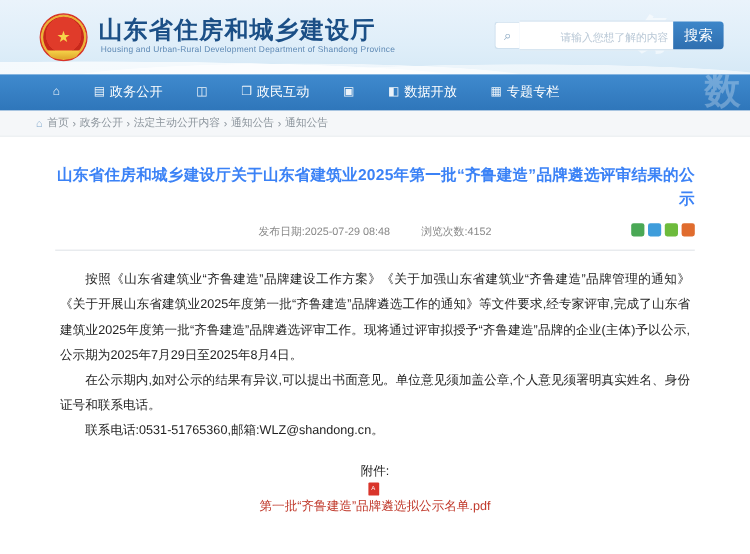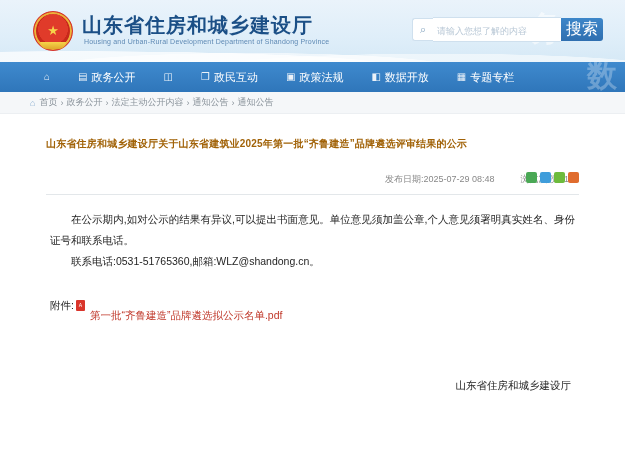--- a/index.html
+++ b/index.html
@@ -64,28 +64,29 @@
     background: #fff;
     border: 1px solid #cfe0ee; border-right: none;
     border-radius: 3px 0 0 3px;
     display:flex; align-items:center; justify-content:center;
     color:#8aa8c2; font-size:11px;
   }
   .search-input {
     width: 128px; height: 25px;
     border: 1px solid #cfe0ee; border-left:none; border-right:none;
     background: #fff;
-    font-size: 12px; color:#333; padding: 0 4px;
+    font-size: 15px; color:#333; padding: 0 4px;
     outline: none;
+    text-align: right;
   }
   .search-input::placeholder { color:#b9c8d6; font-size:9px; }
   .search-btn {
     width: 42px; height: 23px;
     background: linear-gradient(180deg,#3d86c9,#2f6fb0);
-    color:#fff; font-size:16px; border:none;
+    color:#fff; font-size:12px; border:none;
     border-radius: 0 3px 3px 0;
     cursor:pointer;
   }
   .header-watermark{
     position:absolute; right:60px; top:6px;
     font-size:34px; color:rgba(255,255,255,.55);
     font-family:"DejaVu Serif", serif; font-weight:700;
     letter-spacing:2px; pointer-events:none;
   }
 
@@ -121,27 +122,27 @@
     padding-left: 30px;
     font-size: 9px; color:#8b949c;
   }
   .crumb-home { color:#7fa7cc; margin-right:4px; font-size:9px; }
   .crumb-bar .sep { margin:0 3px; }
   .crumb-bar .c { cursor:pointer; }
 
   
   .article { padding: 22px 46px 0 46px; }
   .art-title {
-    font-size: 10px; font-weight:700; color:#a16207;
-    text-align:left; line-height:1.5;
+    font-size: 13px; font-weight:700; color:#3b82f6;
+    text-align:right; line-height:1.5;
     letter-spacing:.2px;
   }
   .meta {
-    margin-top: 22px;
-    display:flex; align-items:center; justify-content:flex-end;
+    margin-top: 12px;
+    display:flex; align-items:center; justify-content:center;
     gap: 26px;
     font-size: 9px; color:#888;
     position:relative;
   }
   .meta .share {
     position:absolute; right:0; top:-1px;
     display:flex; gap:3px;
   }
   .share i {
     display:block; width:11px; height:11px; border-radius:2px;
@@ -157,29 +158,29 @@
     background:#e3e7ea;
   }
 
   .body { padding: 14px 4px 0 4px; }
   .body p {
     font-size: 10.5px; color:#1f1f1f; line-height: 2.0;
     text-indent: 2em; text-align: justify;
   }
   .attach {
     margin-top: 16px; font-size:10.5px; color:#1f1f1f;
-    display:flex; align-items:center; gap:2px;
+    display:flex; align-items:center; gap:2px;flex-direction:column;
   }
   .pdf-ico {
     display:inline-block; width:9px; height:11px;
     background:#d9352b; color:#fff; font-size:5px;
     line-height:11px; text-align:center; border-radius:1px;
     margin-right:3px;
   }
-  .attach a { color:#c0392b; text-decoration:none; cursor:pointer;margin-top:21px; }
+  .attach a { color:#c0392b; text-decoration:none; cursor:pointer; }
 
   .signoff {
     margin-top: 52px; text-align:right; padding-right:4px;
     font-size:10.5px; color:#1f1f1f; line-height:2.0;
   }
 </style>
 </head>
 <body>
 
 <div class="page">
@@ -210,21 +211,20 @@
     </div>
     <div class="nav-item">
       <span class="nicon">◫</span>
     </div>
     <div class="nav-item">
       <span class="nicon">❒</span>
       <span>政民互动</span>
     </div>
     <div class="nav-item">
       <span class="nicon">▣</span>
-      <span>政策法规</span>
     </div>
     <div class="nav-item">
       <span class="nicon">◧</span>
       <span>数据开放</span>
     </div>
     <div class="nav-item">
       <span class="nicon">▦</span>
       <span>专题专栏</span>
     </div>
     <div class="nav-watermark">数</div>
@@ -257,20 +257,21 @@
         <i class="s1"></i>
         <i class="s2"></i>
         <i class="s3"></i>
         <i class="s4"></i>
       </span>
     </div>
 
     <div class="divider"></div>
 
     <div class="body">
+      <p>按照《山东省建筑业“齐鲁建造”品牌建设工作方案》《关于加强山东省建筑业“齐鲁建造”品牌管理的通知》《关于开展山东省建筑业2025年度第一批“齐鲁建造”品牌遴选工作的通知》等文件要求,经专家评审,完成了山东省建筑业2025年度第一批“齐鲁建造”品牌遴选评审工作。现将通过评审拟授予“齐鲁建造”品牌的企业(主体)予以公示,公示期为2025年7月29日至2025年8月4日。</p>
       <p>在公示期内,如对公示的结果有异议,可以提出书面意见。单位意见须加盖公章,个人意见须署明真实姓名、身份证号和联系电话。</p>
       <p>联系电话:0531-51765360,邮箱:WLZ@shandong.cn。</p>
 
       <div class="attach">
         <span>附件:</span>
         <span class="pdf-ico">A</span>
         <a>第一批“齐鲁建造”品牌遴选拟公示名单.pdf</a>
       </div>
 
       <div class="signoff">

